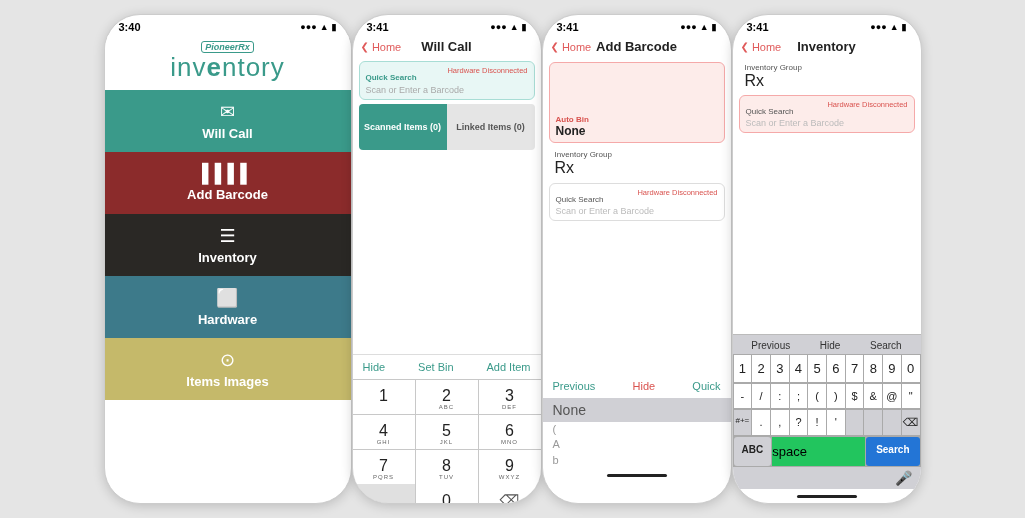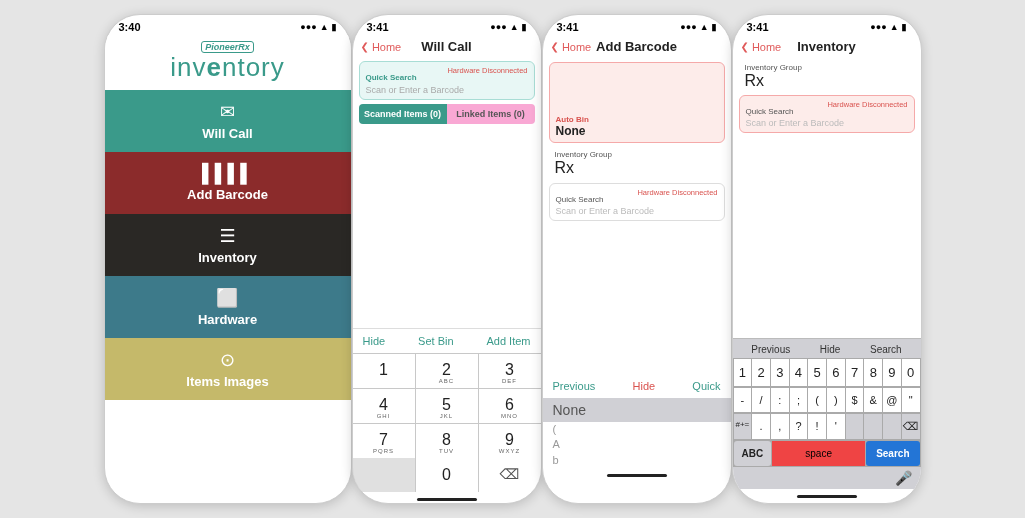--- a/index.html
+++ b/index.html
@@ -144,24 +144,24 @@
       display: flex;
       margin: 4px 6px;
       border-radius: 4px;
       overflow: hidden;
     }
     .tab-btn {
       flex: 1;
       text-align: center;
       font-size: 9px;
       font-weight: 600;
-      padding: 5px 0;
+      padding: 18px 0;
     }
     .tab-active { background: #3a9a8a; color: #fff; }
-    .tab-inactive { background: #f9a8d4; color: #555; }
+    .tab-inactive { background: #e5e5e5; color: #555; }
 
     .will-call-content {
       flex: 1;
       min-height: 200px;
     }
 
     .wc-footer {
       display: flex;
       justify-content: space-between;
       padding: 6px 10px;
@@ -340,24 +340,23 @@
     .p4-abc-btn {
       background: #d0d0d5;
       font-size: 10px;
       font-weight: 600;
       color: #222;
       padding: 7px 8px;
       border-radius: 3px;
       flex: 0 0 auto;
     }
     .p4-space-btn {
-      background: #ef4444;
+      background: #22c55e;
       flex: 1;
-      text-align: center;
-      font-size: 10px;
+      font-size: 13px;
       padding: 7px 0;
     }
     .p4-search-btn {
       background: #2375d6;
       color: #fff;
       font-size: 10px;
       font-weight: 600;
       padding: 7px 10px;
       border-radius: 3px;
       flex: 0 0 auto;

